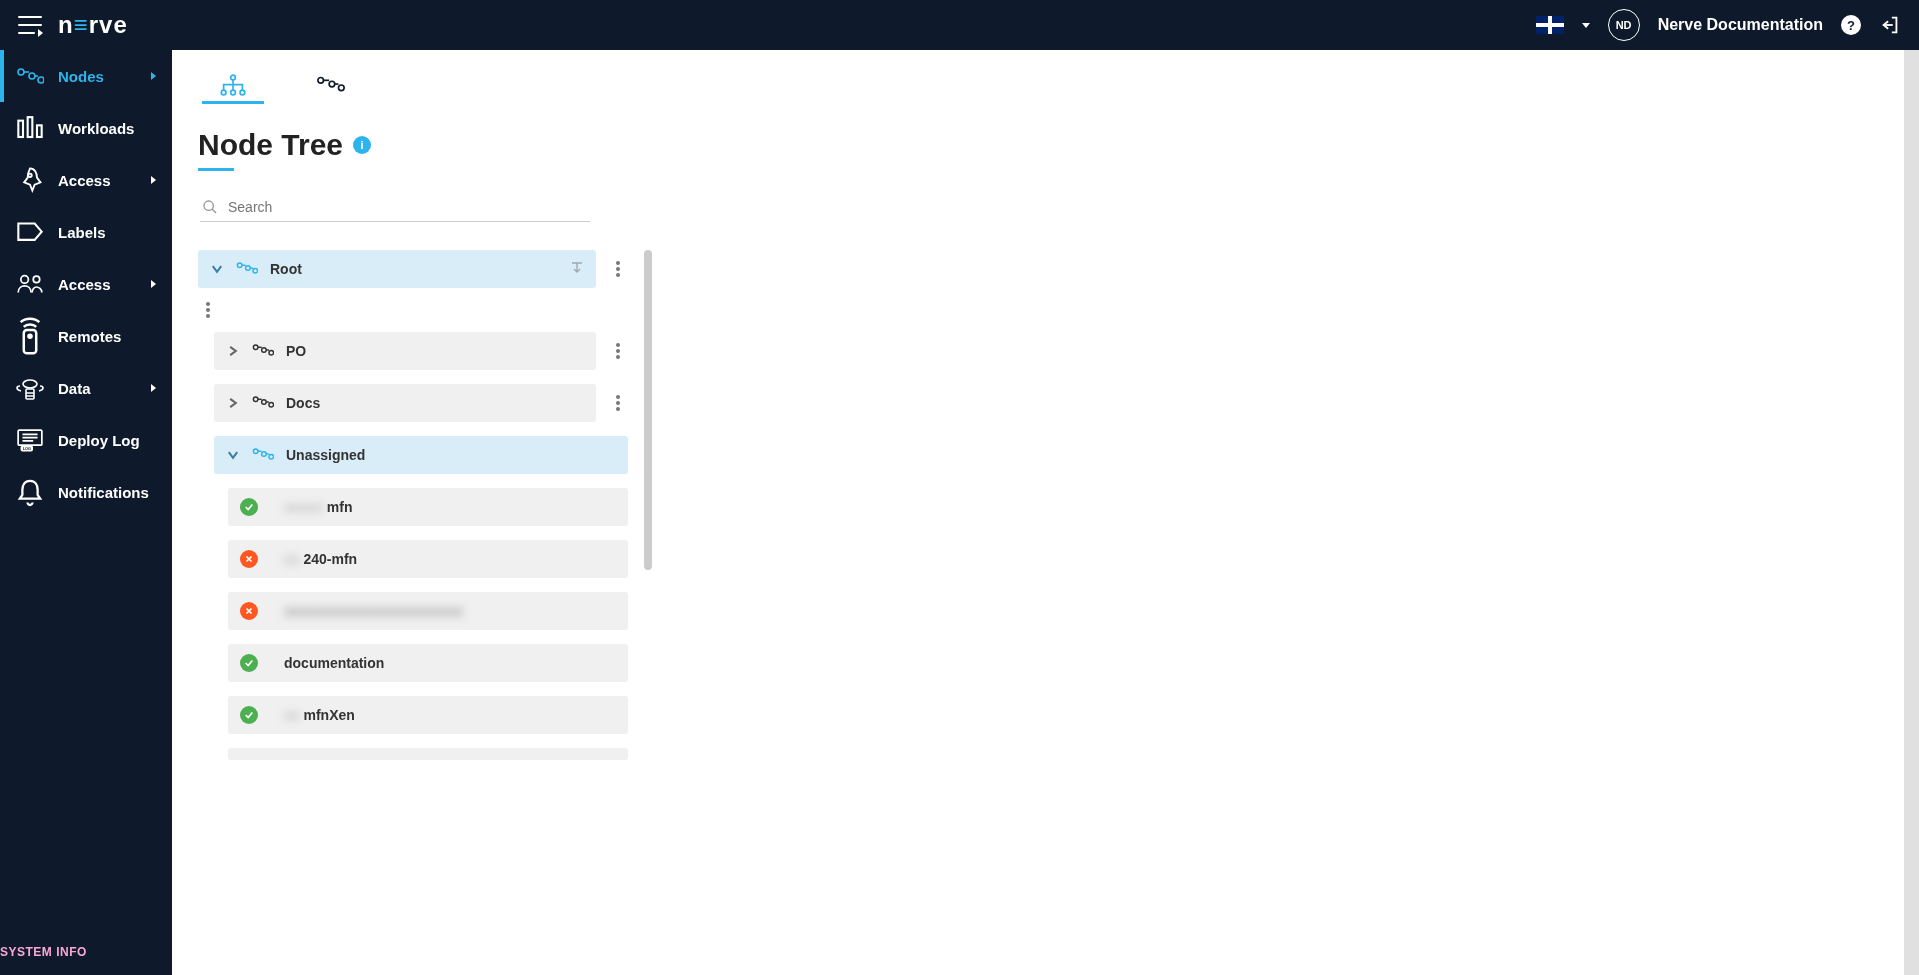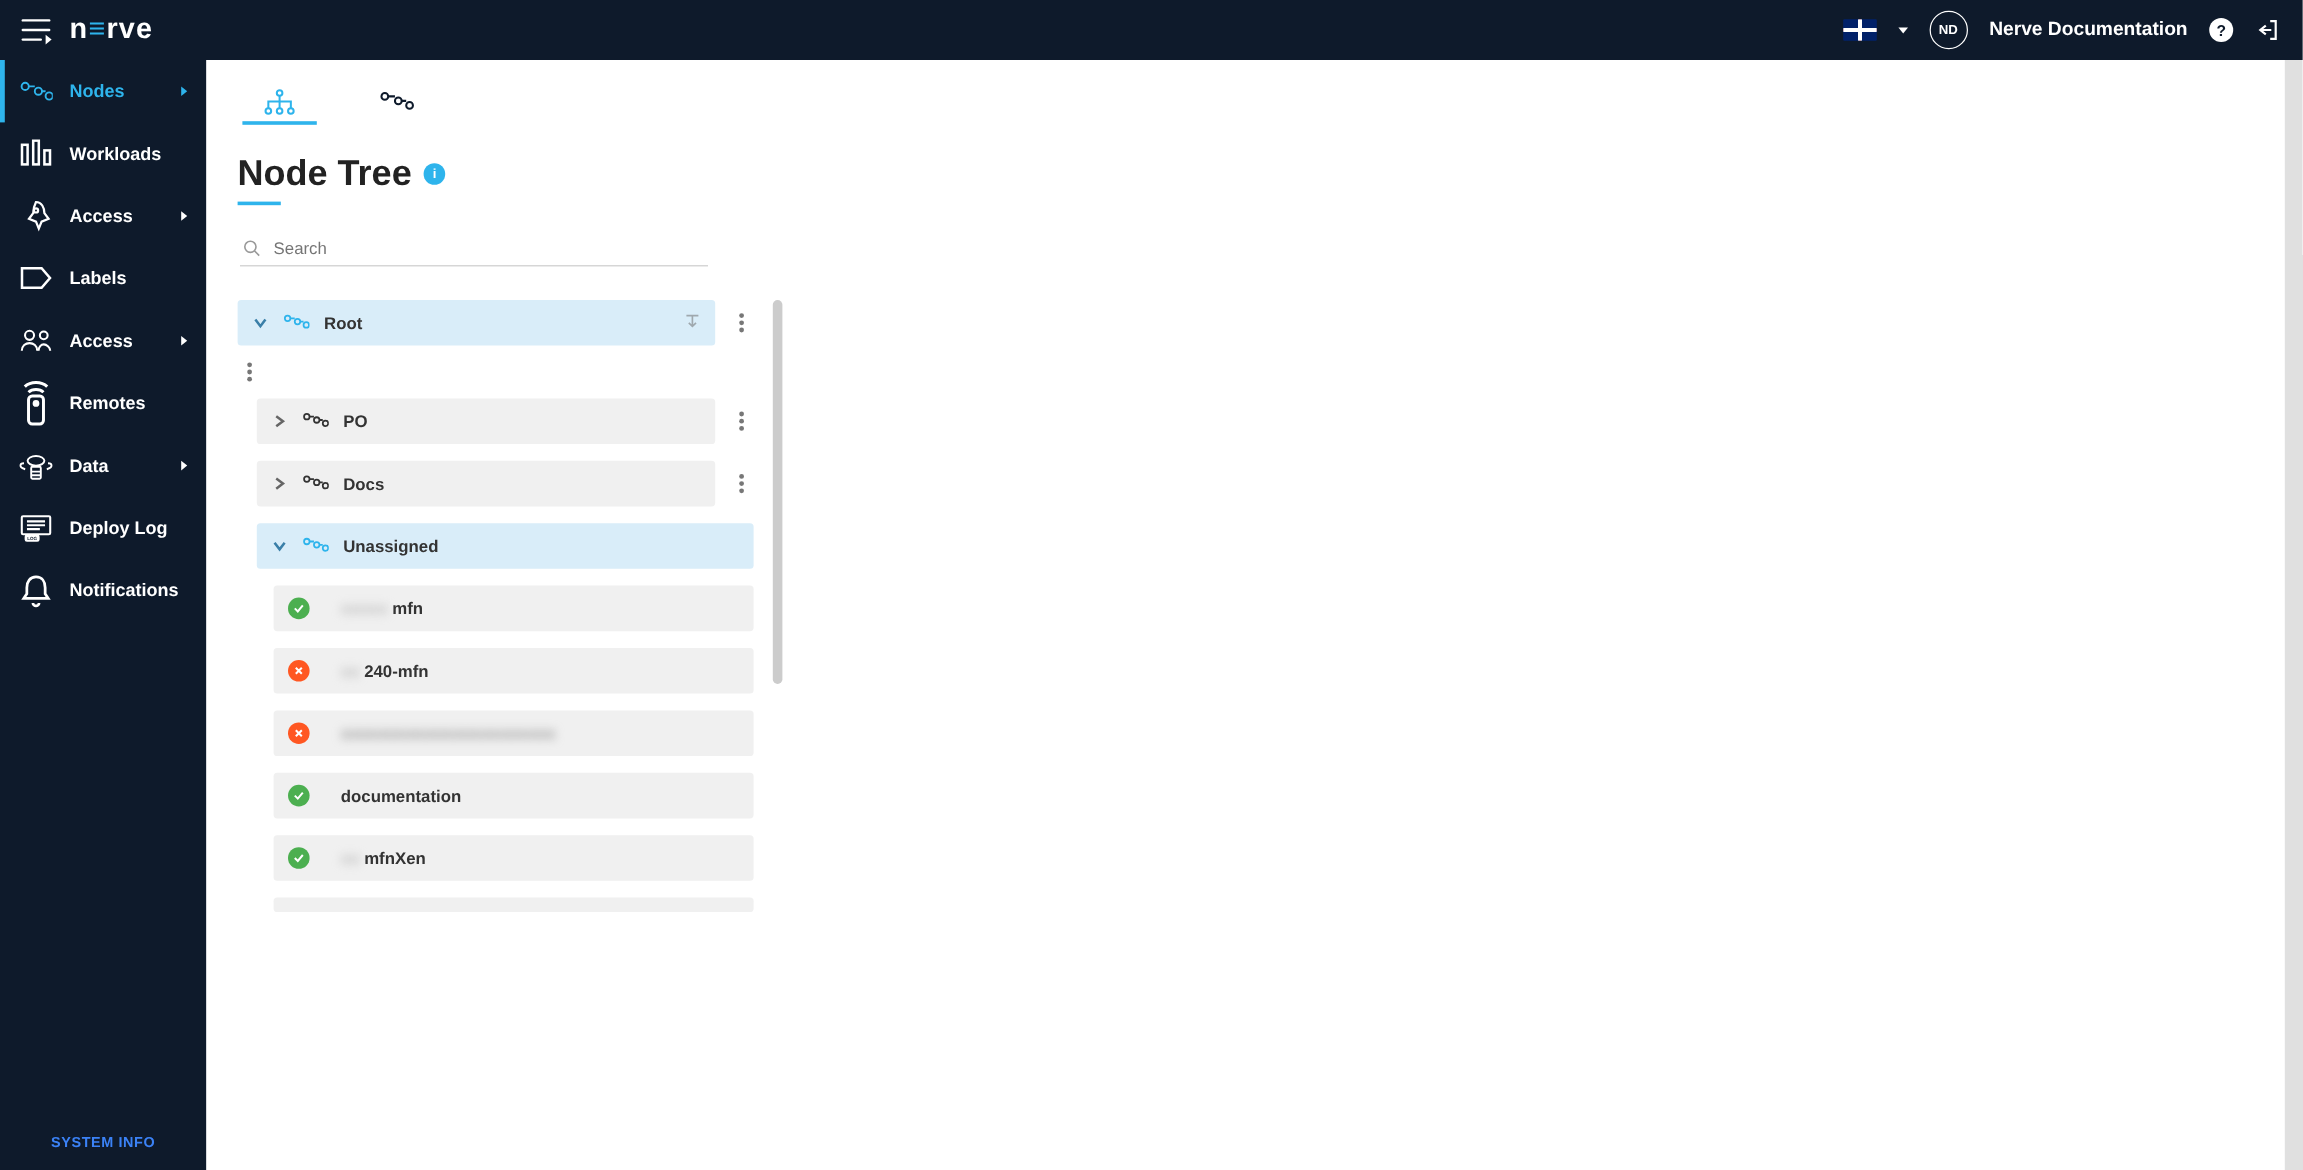--- a/index.html
+++ b/index.html
@@ -30,21 +30,21 @@
 .logout-icon{width:22px;height:22px;cursor:pointer;}
 
 
 .layout{display:flex;height:calc(975px - 50px);}
 .sidebar{width:172px;background:#0e1a2b;display:flex;flex-direction:column;position:relative;}
 .nav-item{display:flex;align-items:center;gap:14px;padding:14px 16px;color:#fff;font-size:15px;font-weight:600;cursor:pointer;position:relative;}
 .nav-item.active{color:#2eb4ec;}
 .nav-item.active::before{content:'';position:absolute;left:0;top:0;bottom:0;width:4px;background:#2eb4ec;}
 .nav-icon{width:28px;height:24px;display:flex;align-items:center;justify-content:center;flex-shrink:0;}
 .nav-caret{width:0;height:0;border-top:4px solid transparent;border-bottom:4px solid transparent;border-left:5px solid currentColor;margin-left:auto;}
-.system-info{margin-top:auto;text-align:center;padding:16px 0;color:#3b82f6;font-size:12px;font-weight:700;letter-spacing:0.5px;cursor:pointer;}
+.system-info{margin-top:auto;padding:16px 0;color:#f9a8d4;font-size:12px;font-weight:700;letter-spacing:0.5px;cursor:pointer;}
 
 
 .main{flex:1;background:#fff;padding:18px 26px;overflow:auto;position:relative;}
 .tabs{display:flex;gap:36px;margin-bottom:24px;padding-left:4px;}
 .tab{width:62px;height:36px;display:flex;align-items:center;justify-content:center;cursor:pointer;border-bottom:3px solid transparent;}
 .tab.active{border-bottom-color:#2eb4ec;}
 .tab svg{width:30px;height:24px;}
 
 .page-title-row{display:flex;align-items:center;gap:10px;margin-bottom:6px;}
 .page-title{font-size:30px;font-weight:700;color:#222;}

